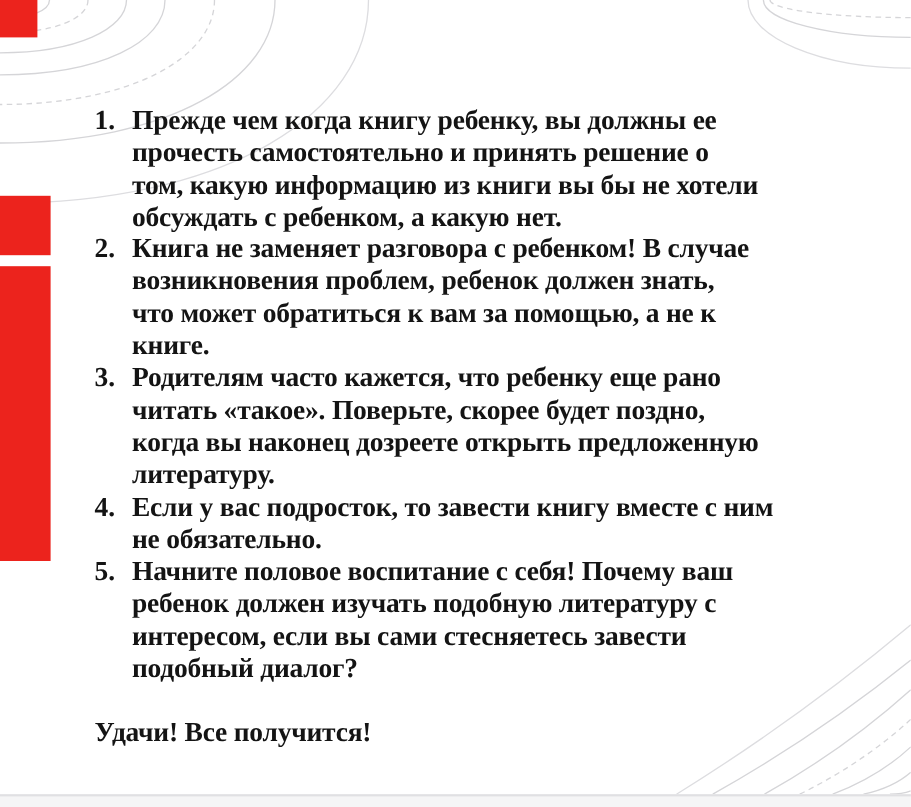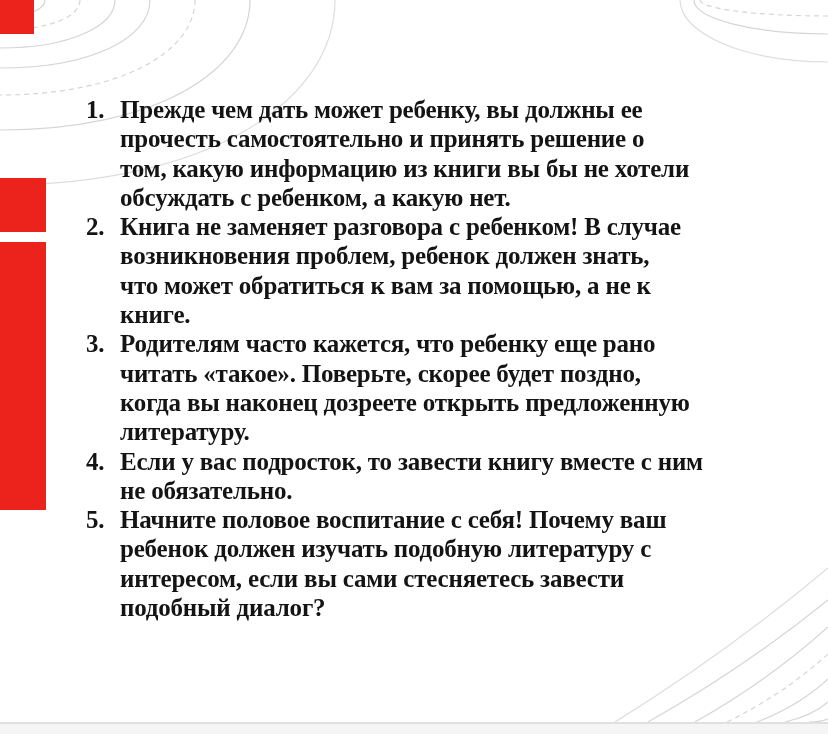--- a/index.html
+++ b/index.html
@@ -62,21 +62,21 @@
 </svg>
 
 <div class="corner-square"></div>
 <div class="side-bar-seg1"></div>
 <div class="side-bar-seg2"></div>
 
 <div class="content">
 
   <div class="item">
     <span class="item-num">1.</span>
-    <span class="item-text">Прежде чем дать может ребенку, вы должны ее
+    <span class="item-text">Прежде чем когда книгу ребенку, вы должны ее
 прочесть самостоятельно и принять решение о
 том, какую информацию из книги вы бы не хотели
 обсуждать с ребенком, а какую нет.</span>
   </div>
 
   <div class="item">
     <span class="item-num">2.</span>
     <span class="item-text">Книга не заменяет разговора с ребенком! В случае
 возникновения проблем, ребенок должен знать,
 что может обратиться к вам за помощью, а не к
@@ -98,15 +98,16 @@
   </div>
 
   <div class="item">
     <span class="item-num">5.</span>
     <span class="item-text">Начните половое воспитание с себя! Почему ваш
 ребенок должен изучать подобную литературу с
 интересом, если вы сами стесняетесь завести
 подобный диалог?</span>
   </div>
 
+  <p class="closing">Удачи! Все получится!</p>
 </div>
 
 <div class="footer-strip"></div>
 
 </body></html>

